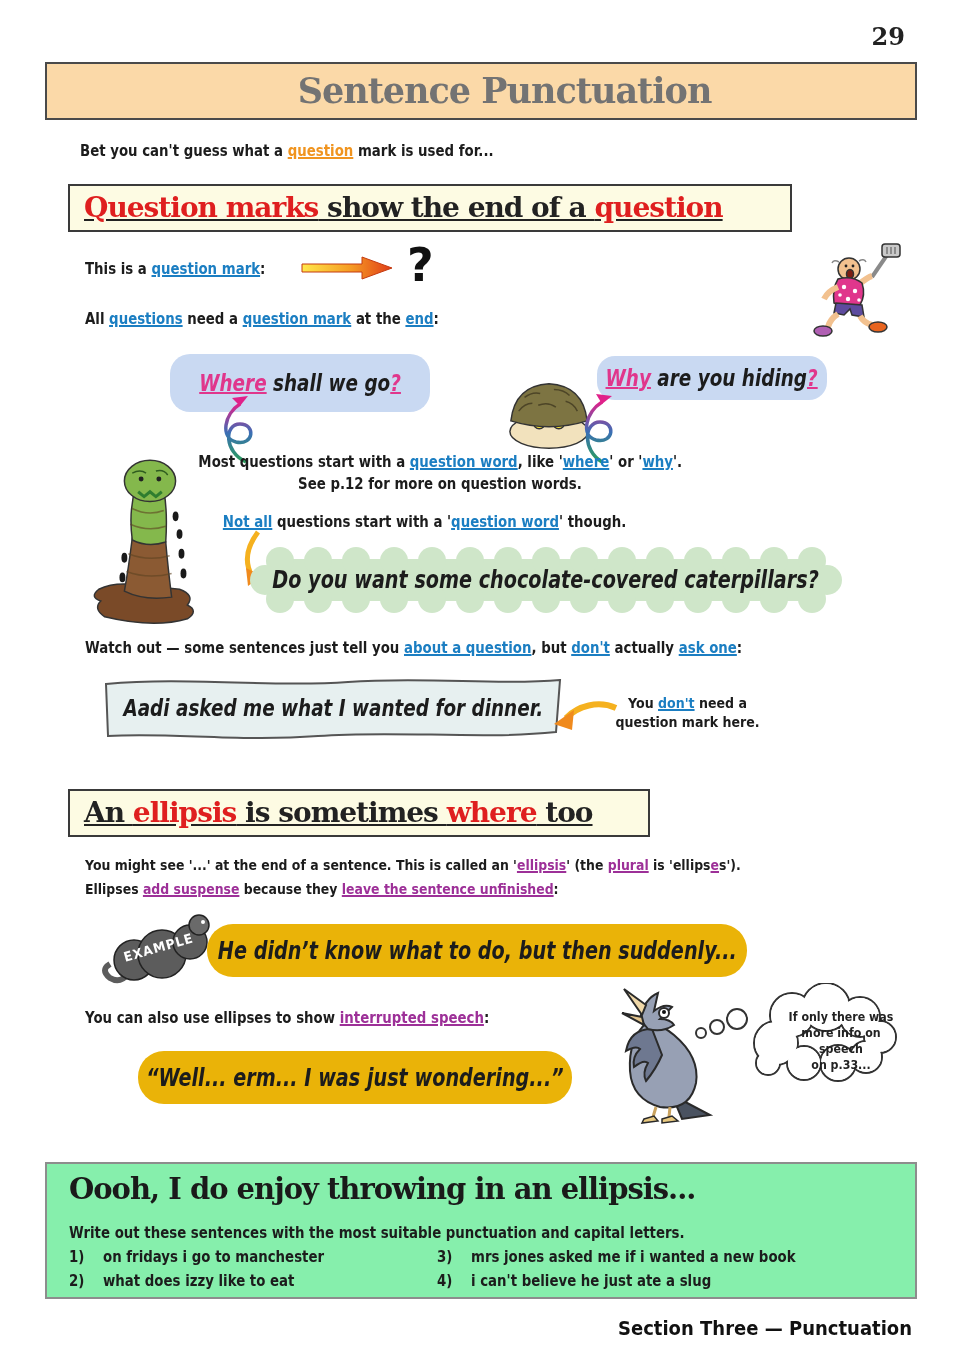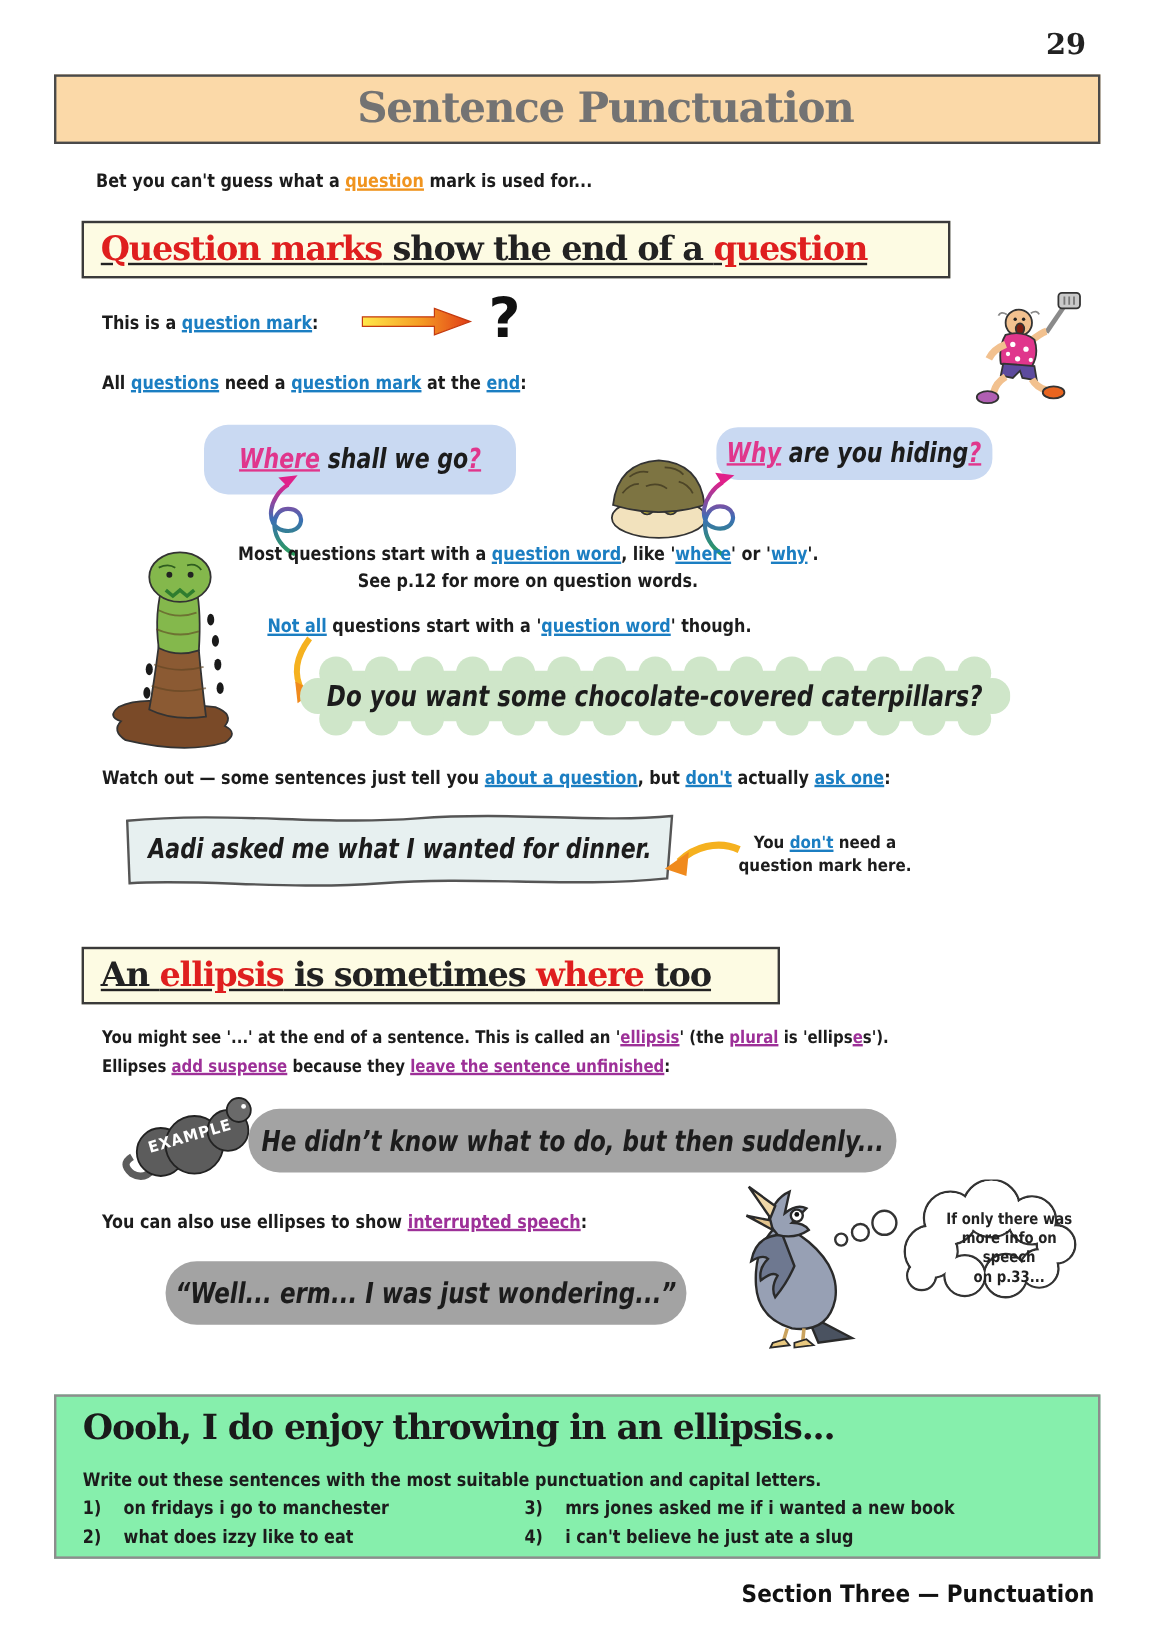--- a/index.html
+++ b/index.html
@@ -18,21 +18,21 @@
   .u-pink{color:#e0368c;text-decoration:underline;text-decoration-thickness:2px;}
   .red{color:#df1f1f;}
   
   .title-box{background:#fbd9a8;border:2px solid#4a4a4a;text-align:center;}
   .title-text{font:bold 35px "DejaVu Serif",serif;color:#737373;letter-spacing:-1px;line-height:54px;margin-left:47px;}
   .h-box{background:#fdfbe3;border:2px solid #3a3a3a;}
   .h-text{font:bold 28px "DejaVu Serif",serif;color:#222;letter-spacing:-1px;
           line-height:44px;padding-left:14px;white-space:nowrap;text-decoration:underline;}
   
   .bub{background:#c9d9f2;border-radius:20px;display:flex;align-items:center;justify-content:center;}
-  .gbub{background:#a3a3a3;border-radius:26px;display:flex;align-items:center;justify-content:center;}
+  .gbub{background:#eab308;border-radius:26px;display:flex;align-items:center;justify-content:center;}
   .bt{font:bold italic 23px "DejaVu Sans",sans-serif;color:#1c1c1c;white-space:nowrap;
       transform:scaleX(0.8);transform-origin:50% 50%;}
   .qmark{font:bold 46px "DejaVu Sans",sans-serif;color:#111;}
   .pagenum{font:bold 24px "DejaVu Serif",serif;color:#222;}
   .footer{font:bold 20px "DejaVu Sans",sans-serif;color:#111;white-space:nowrap;
           transform:scaleX(0.9);transform-origin:100% 50%;}
   
   .ex-box{background:#86efac;border:2px solid #8d8d8d;}
   .ex-title{font:bold 29px "DejaVu Serif",serif;color:#1a1a1a;letter-spacing:-1px;white-space:nowrap;}
   .ex-item{display:flex;}

